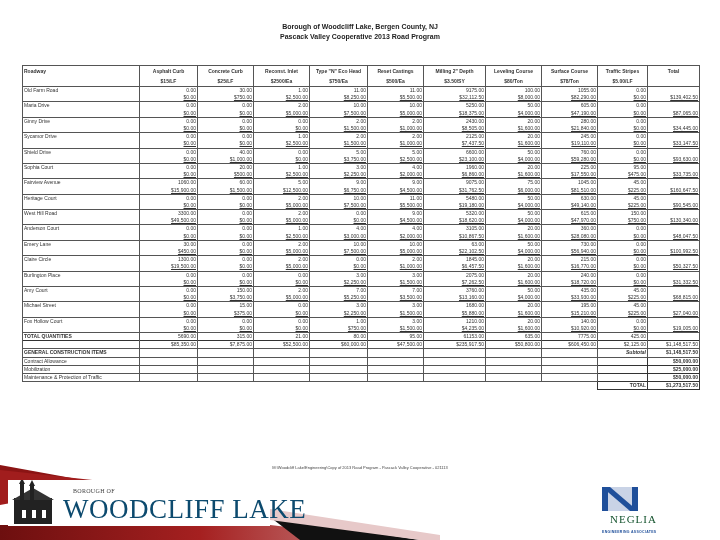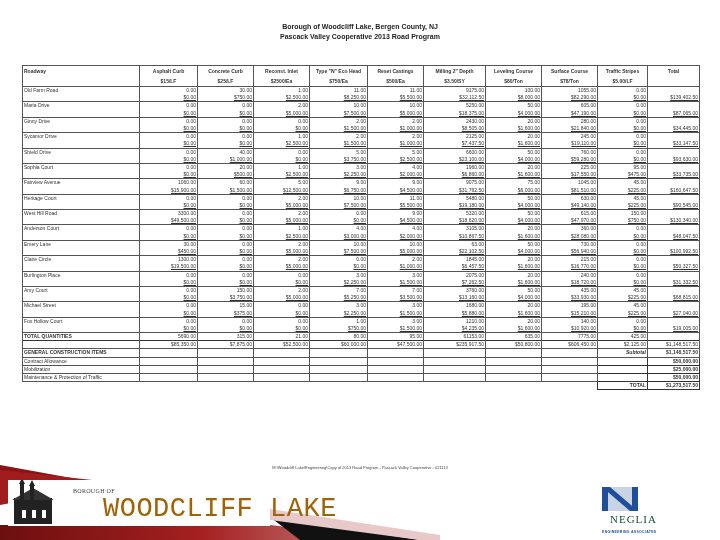--- a/index.html
+++ b/index.html
@@ -15,21 +15,21 @@
   .road-table tr.bot td.num span { text-decoration:underline; }
   .road-table tr.sep td { border-top:1.5px solid #333; }
   .road-table .bold { font-weight:bold; }
   .road-table td.blank { border:none; }
   .road-table td.boxed { border:1.5px solid #333; font-weight:bold; }
   .road-table td.ital { font-style:italic; font-weight:bold; text-align:right; }
   .footer-path { position:absolute; top:465px; left:0; width:720px; text-align:center; font-size:4px; color:#444; }
   .banner { position:absolute; left:0; top:465px; width:720px; height:75px; }
   .wl-logo { position:absolute; left:8px; top:480px; width:262px; height:46px; background:#fff; }
   .wl-text-small { position:absolute; left:73px; top:488px; font-family:"Liberation Serif", serif; font-size:6px; color:#444; letter-spacing:0.3px; }
-  .wl-text { position:absolute; left:63px; top:494px; font-family:Liberation Mono, monospace; font-size:27px; color:#a16207; letter-spacing:0.5px; line-height:30px;margin-left:40px; }
+  .wl-text { position:absolute; left:63px; top:494px; font-family:Liberation Serif, serif; font-size:27px; color:#0c4a6e; letter-spacing:0.5px; line-height:30px; }
   .neg-logo { position:absolute; left:600px; top:485px; }
   .neg-text { position:absolute; left:602px; top:513px; font-family:"Liberation Serif", serif; font-size:11px; color:#14532d; letter-spacing:1px;margin-left:8px; }
   .neg-sub { position:absolute; left:602px; top:530px; font-size:3.5px; color:#1f4f9a; font-weight:bold; letter-spacing:0.3px; }
 </style>
 </head>
 <body>
 
 <div class="doc-title">
   <div>Borough of Woodcliff Lake, Bergen County, NJ</div>
   <div>Pascack Valley Cooperative 2013 Road Program</div>

